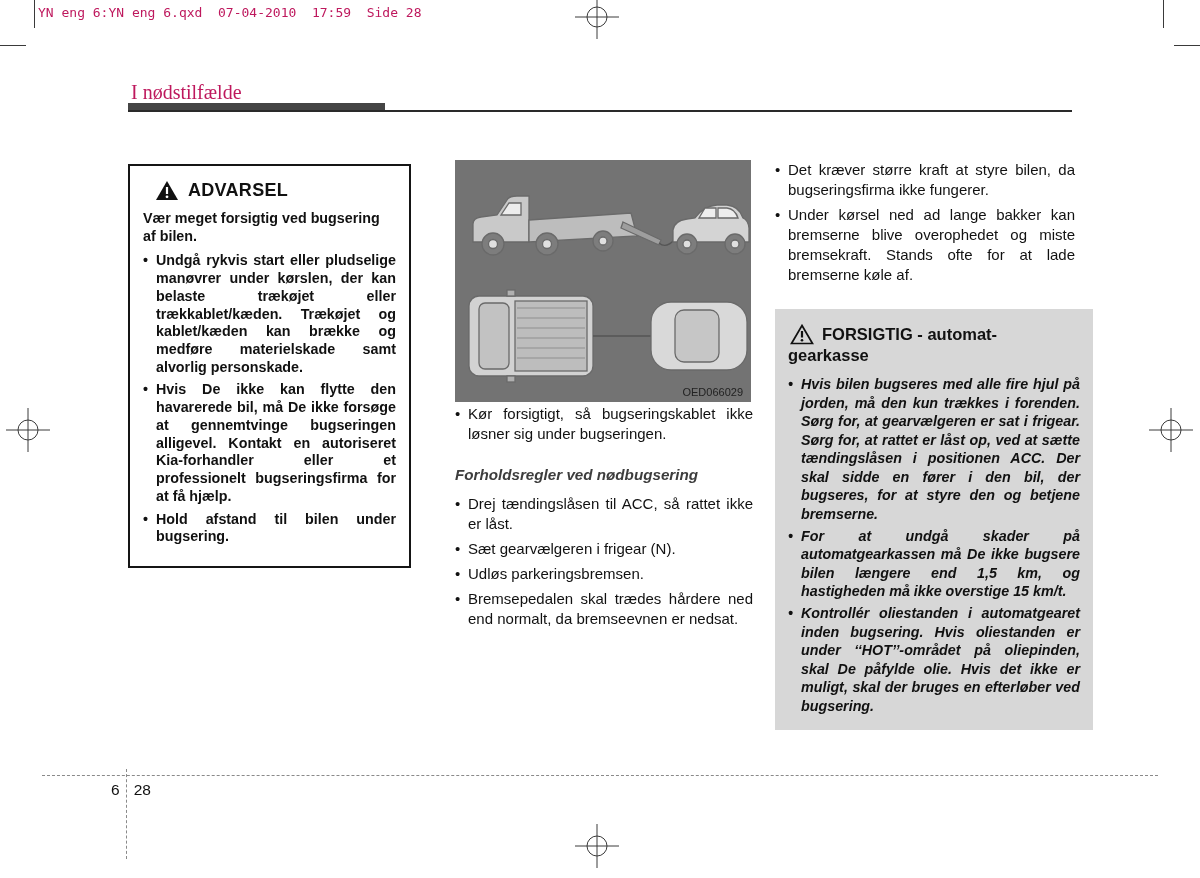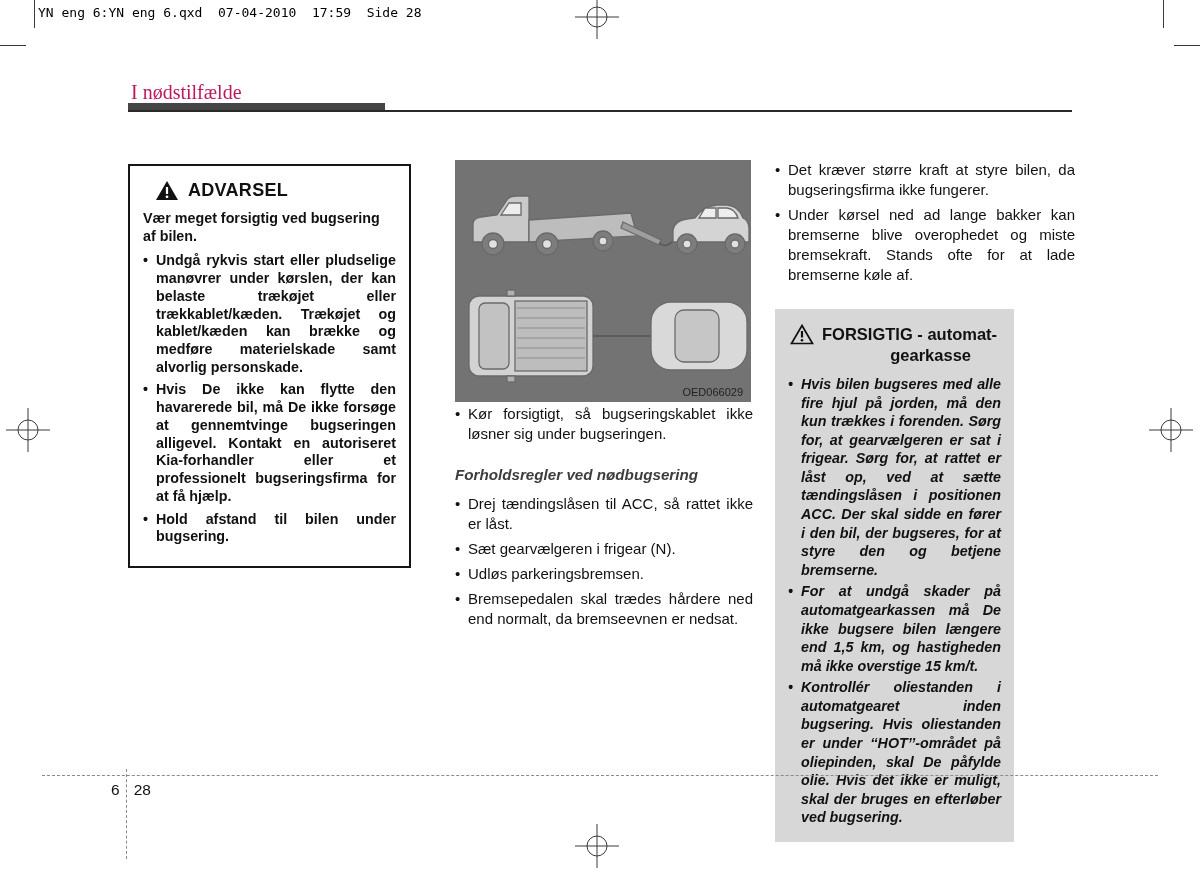--- a/index.html
+++ b/index.html
@@ -1,21 +1,21 @@
 <!DOCTYPE html>
 <html><head>
 <meta charset="utf-8">
 <style>
   html,body{margin:0;padding:0;background:#ffffff;}
   .page{position:relative;width:1200px;height:878px;background:#ffffff;overflow:hidden;
         font-family:"Liberation Sans",sans-serif;color:#111;}
 
   
   .print-header{position:absolute;left:38px;top:5px;font-family:"DejaVu Sans Mono",monospace;
-                font-size:13px;color:#000000;white-space:pre;}
+                font-size:13px;color:#be185d;white-space:pre;}
   .crop{position:absolute;background:#3a3a3a;}
   .cross{position:absolute;width:44px;height:44px;}
   .cross svg{display:block;}
   .dash-h{position:absolute;left:42px;top:775px;width:1116px;border-top:1.5px dashed #8a8a8a;}
   .dash-v{position:absolute;left:126px;top:769px;height:90px;border-left:1.5px dashed #8a8a8a;}
 
   
   .section-title{position:absolute;left:131px;top:81px;font-family:"Liberation Serif",serif;
                  font-size:20px;color:#be185d;}
   .title-bar{position:absolute;left:128px;top:103px;width:257px;height:8px;background:#454545;}
@@ -37,25 +37,25 @@
   
   .figure{position:absolute;left:455px;top:160px;width:296px;height:242px;background:#737373;}
   .figure .caption{position:absolute;right:8px;bottom:4px;font-size:11px;color:#222;}
 
   
   .mid-text{position:absolute;left:455px;top:404px;width:298px;font-size:15px;line-height:1.34;}
   .subheading{margin:21px 0 8px 0;font-weight:bold;font-style:italic;color:#3d3d3d;font-size:15.2px;}
 
   
   .right-text{position:absolute;left:775px;top:160px;width:300px;font-size:15px;line-height:1.34;}
-  .forsigtig-box{position:absolute;left:775px;top:309px;width:239px;box-sizing:border-box;
+  .forsigtig-box{position:absolute;left:775px;top:309px;width:318px;box-sizing:border-box;
                  background:#d7d7d7;padding:13px 13px 12px 13px;}
   .forsigtig-title-row{display:flex;align-items:center;gap:8px;margin:2px 0 0 2px;}
   .forsigtig-title{font-size:16.5px;font-weight:bold;}
-  .forsigtig-title2{display:block;text-align:right;padding-right:30px;font-size:16.5px;
+  .forsigtig-title2{display:block;text-align:left;padding-right:30px;font-size:16.5px;
                     font-weight:bold;margin:1px 0 10px 0;}
   .forsigtig-box .bullet{font-size:14.3px;font-weight:bold;font-style:italic;line-height:1.3;
                           margin-bottom:3px;}
 
   
   .footer-num{position:absolute;left:111px;top:781px;display:flex;gap:14px;font-size:15.5px;color:#111;}
 </style>
 </head>
 <body>
 

